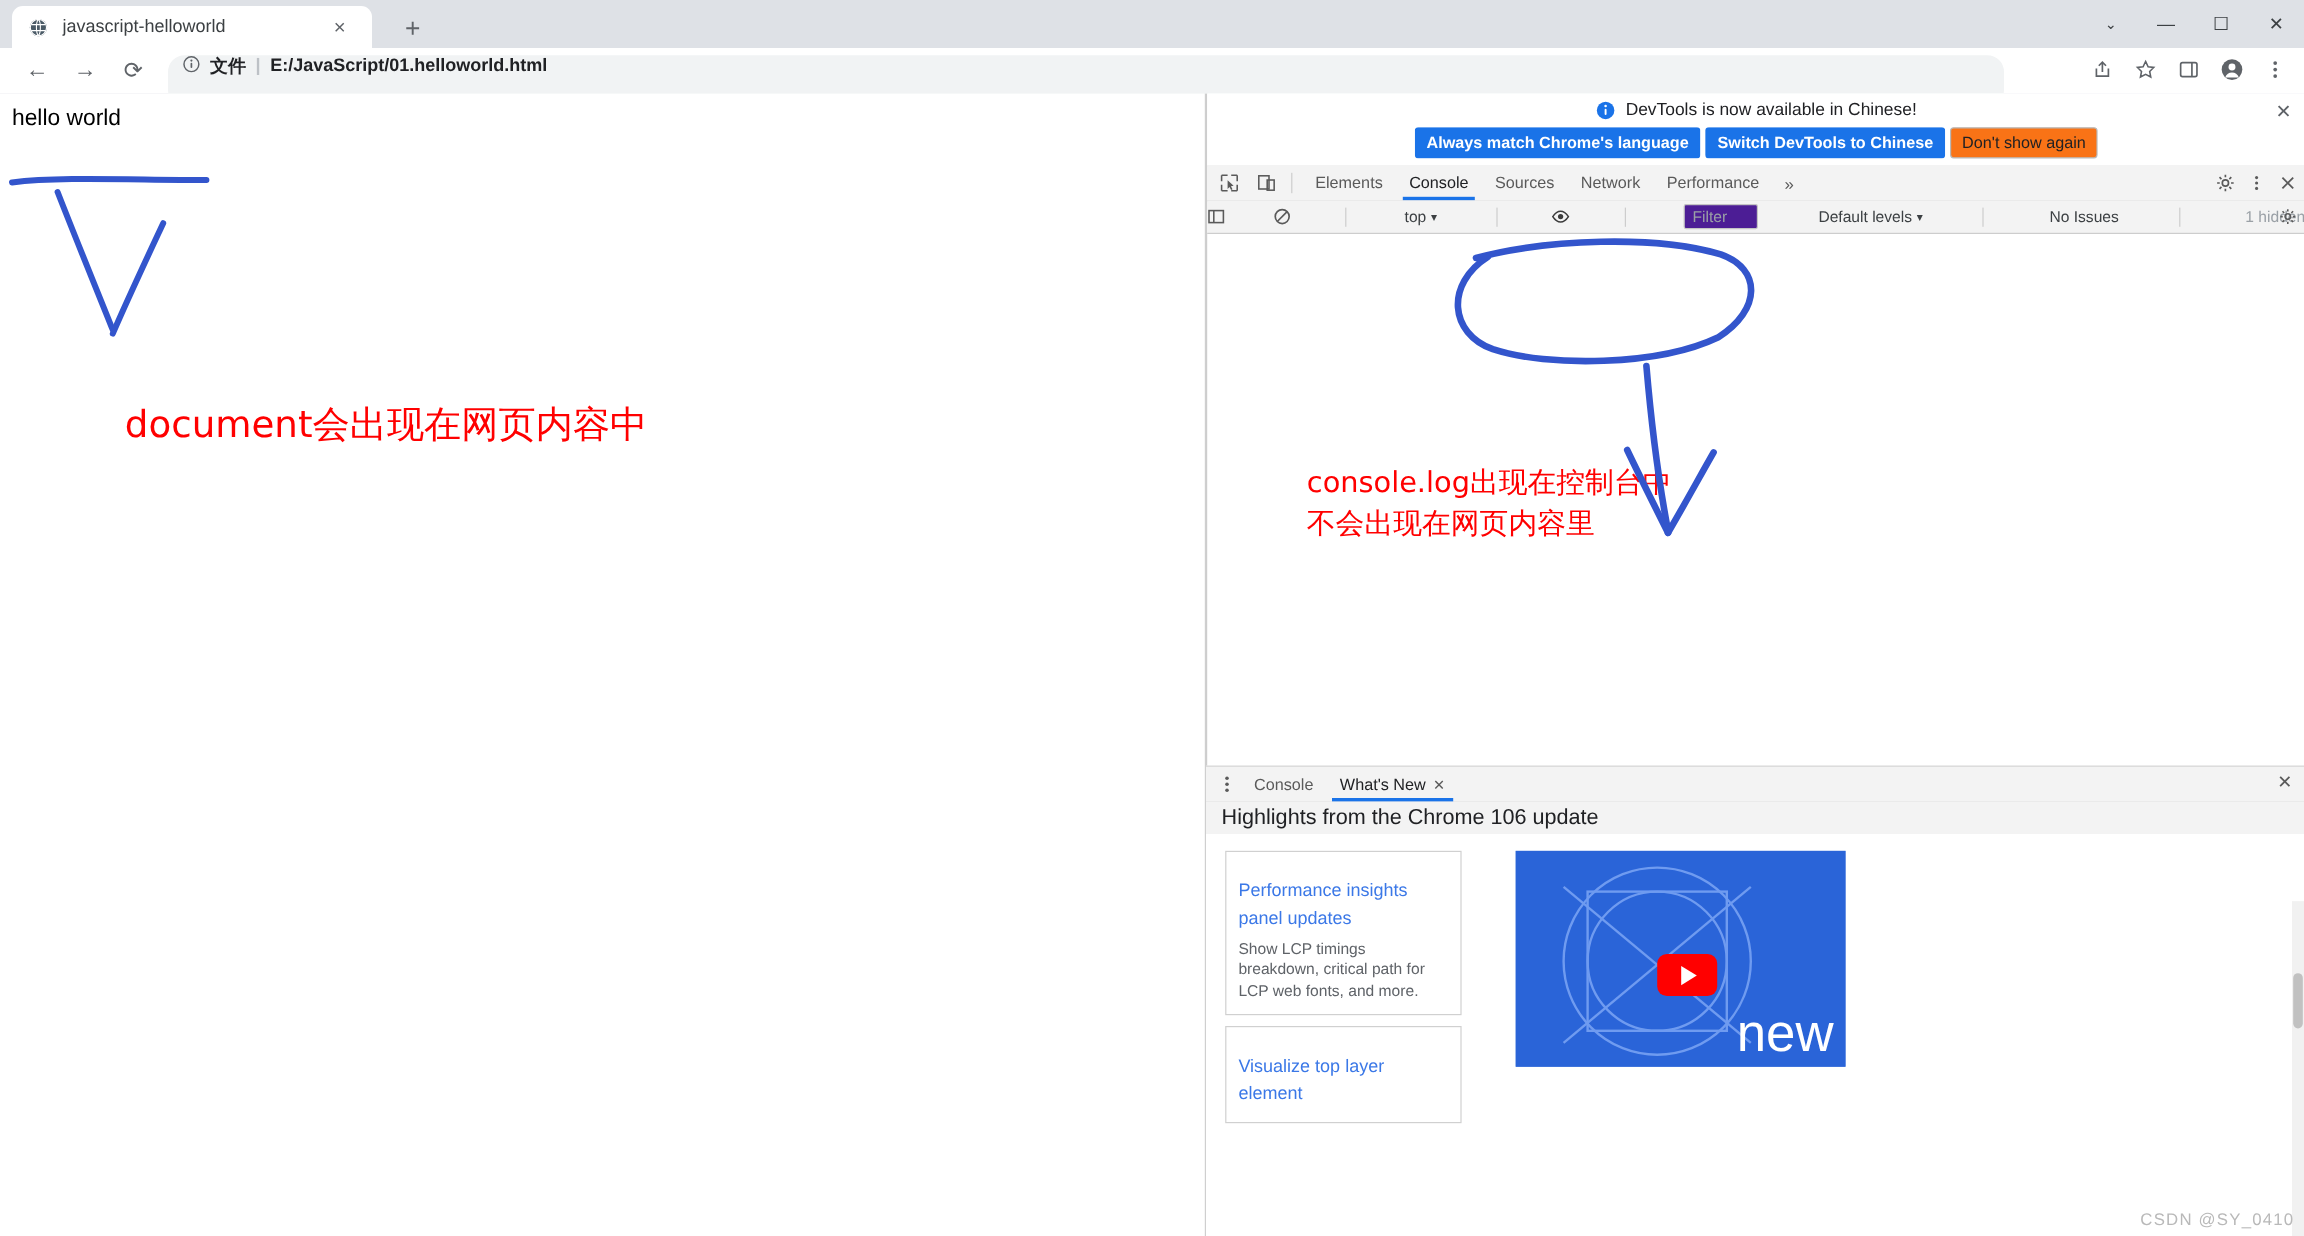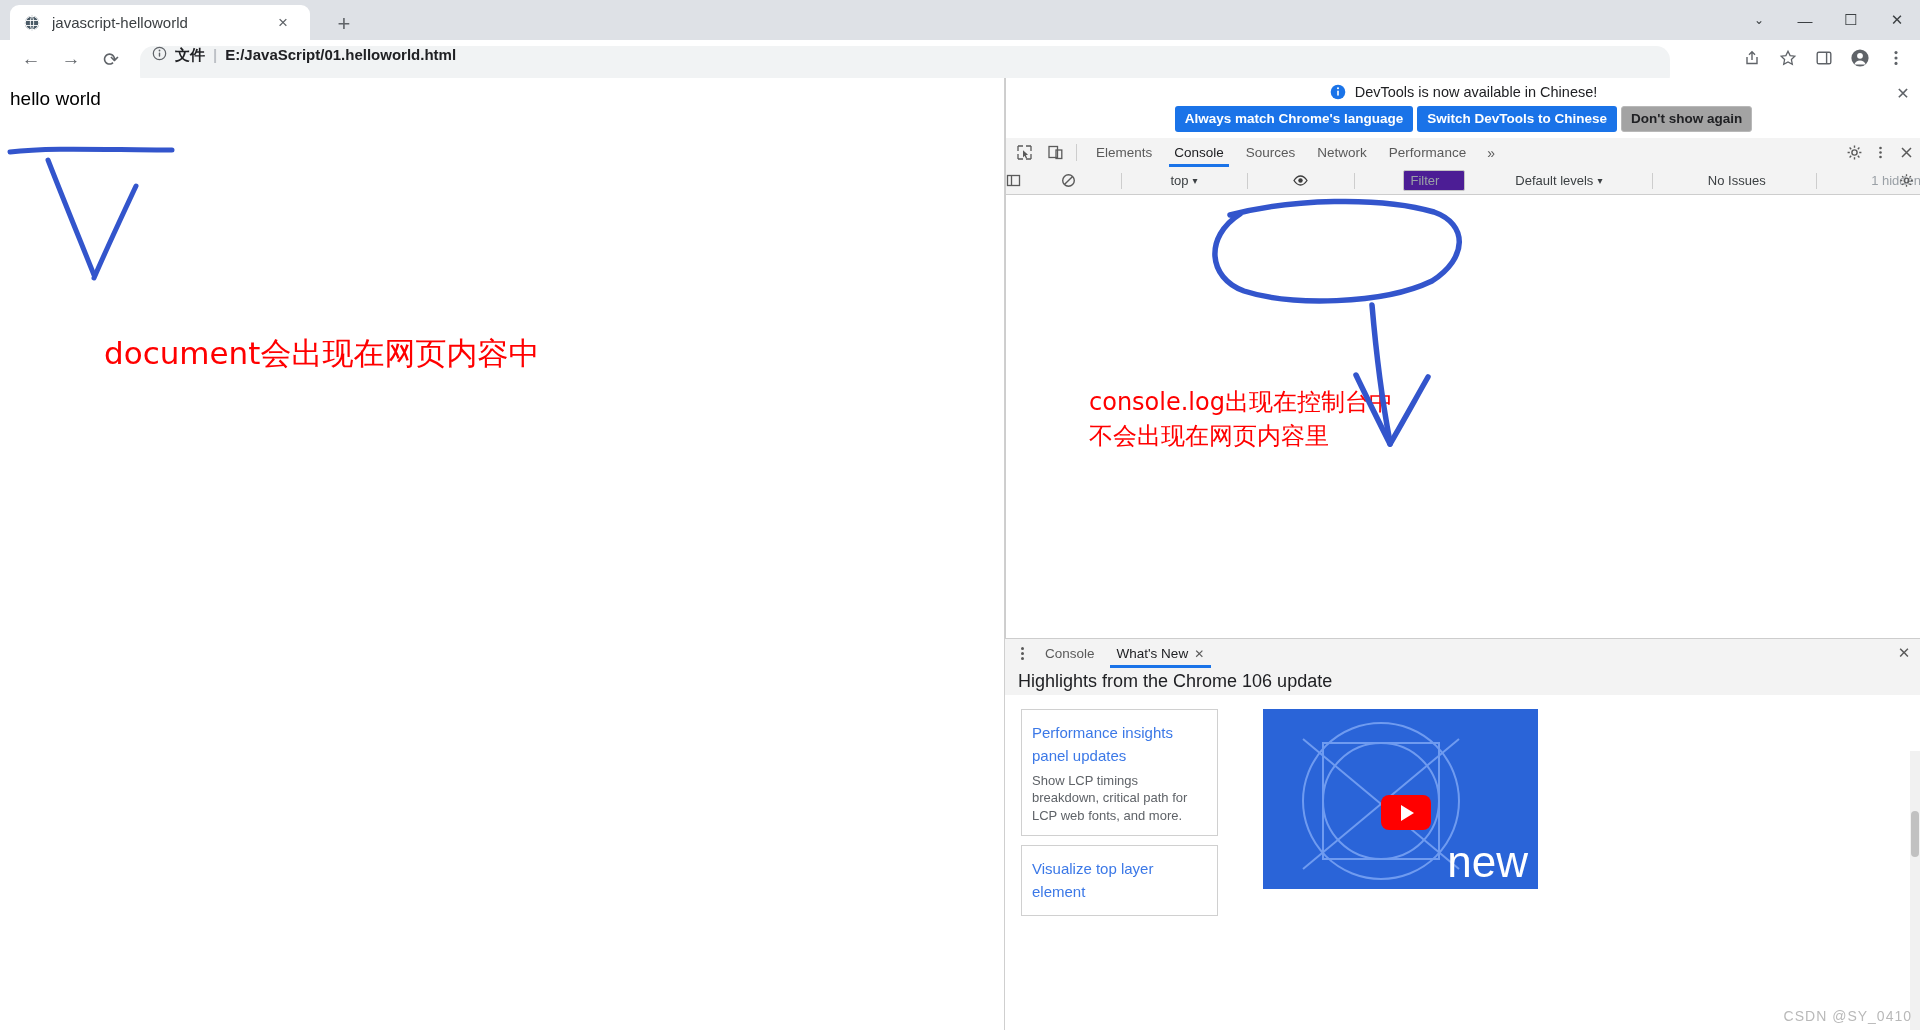--- a/index.html
+++ b/index.html
@@ -80,21 +80,21 @@
   }
   #notif-row1{position:absolute;left:0;top:3px;width:915px;height:22px;display:flex;align-items:center;justify-content:center;}
   #notif-info-icon{width:16px;height:16px;flex:0 0 auto;}
   #notif-message{margin-left:9px;font-size:14.5px;color:#202124;white-space:nowrap;}
   #notif-row2{position:absolute;left:0;top:28px;width:915px;height:25px;display:flex;align-items:center;justify-content:center;gap:4px;}
   .notif-btn{
     height:24px;padding:0 9px;border-radius:3px;font-size:13.5px;font-weight:bold;
     display:flex;align-items:center;cursor:pointer;white-space:nowrap;border:1px solid transparent;
   }
   .notif-btn.primary{background:#1a73e8;color:#fff;}
-  .notif-btn.secondary{background:#a3a3a3;color:#202124;border:1px solid #b8b8b8;font-weight:bold;}
+  .notif-btn.secondary{background:#f97316;color:#202124;border:1px solid #b8b8b8;font-weight:normal;}
   #notif-close{
     position:absolute;right:8px;top:6px;width:20px;height:20px;color:#5f6368;
     font-size:16px;line-height:20px;text-align:center;cursor:pointer;
   }
 
   
   #devtools-tabbar{
     position:absolute;left:0;top:60px;width:915px;height:29px;background:#f3f3f3;
     border-bottom:1px solid #cdcdcd;display:flex;align-items:center;
   }
@@ -166,21 +166,21 @@
   .drawer-tab.selected{color:#202124;}
   .drawer-tab.selected::after{content:"";position:absolute;left:4px;right:4px;bottom:0;height:3px;background:#1a73e8;}
   #drawer-tab-close{margin-left:6px;font-size:12px;color:#5a5a5a;cursor:pointer;}
   #drawer-close{position:absolute;right:6px;top:4px;width:20px;height:20px;color:#5a5a5a;
                 font-size:15px;line-height:20px;text-align:center;cursor:pointer;}
   #whatsnew-header{position:absolute;left:0;top:29px;width:915px;height:27px;background:#f3f3f3;
                    border-bottom:1px solid #e4e4e4;display:flex;align-items:center;}
   #whatsnew-title{margin-left:13px;font-size:18px;color:#202124;}
   #whatsnew-content{position:absolute;left:0;top:56px;width:915px;height:336px;background:#fff;overflow:hidden;}
   #whatsnew-cards{position:absolute;left:16px;top:14px;width:197px;}
-  .wn-card{border:1px solid #d0d0d0;padding:11px 10px 11px 10px;margin-bottom:9px;background:#fff;}
+  .wn-card{border:1px solid #d0d0d0;padding:21px 10px 11px 10px;margin-bottom:9px;background:#fff;}
   .wn-card-title{font-size:15px;color:#3b78e7;line-height:1.55;cursor:pointer;}
   .wn-card-desc{font-size:13px;color:#5f6368;line-height:1.35;margin-top:4px;}
   #whatsnew-media{
     position:absolute;left:258px;top:14px;width:275px;height:180px;
     background:#2a64d8;overflow:hidden;
   }
   #wn-media-new{position:absolute;right:10px;bottom:2px;color:#fff;font-size:44px;
                 font-family:"Liberation Sans",sans-serif;}
   #wn-play-button{
     position:absolute;left:118px;top:86px;width:50px;height:35px;background:#ff0000;border-radius:8px;

